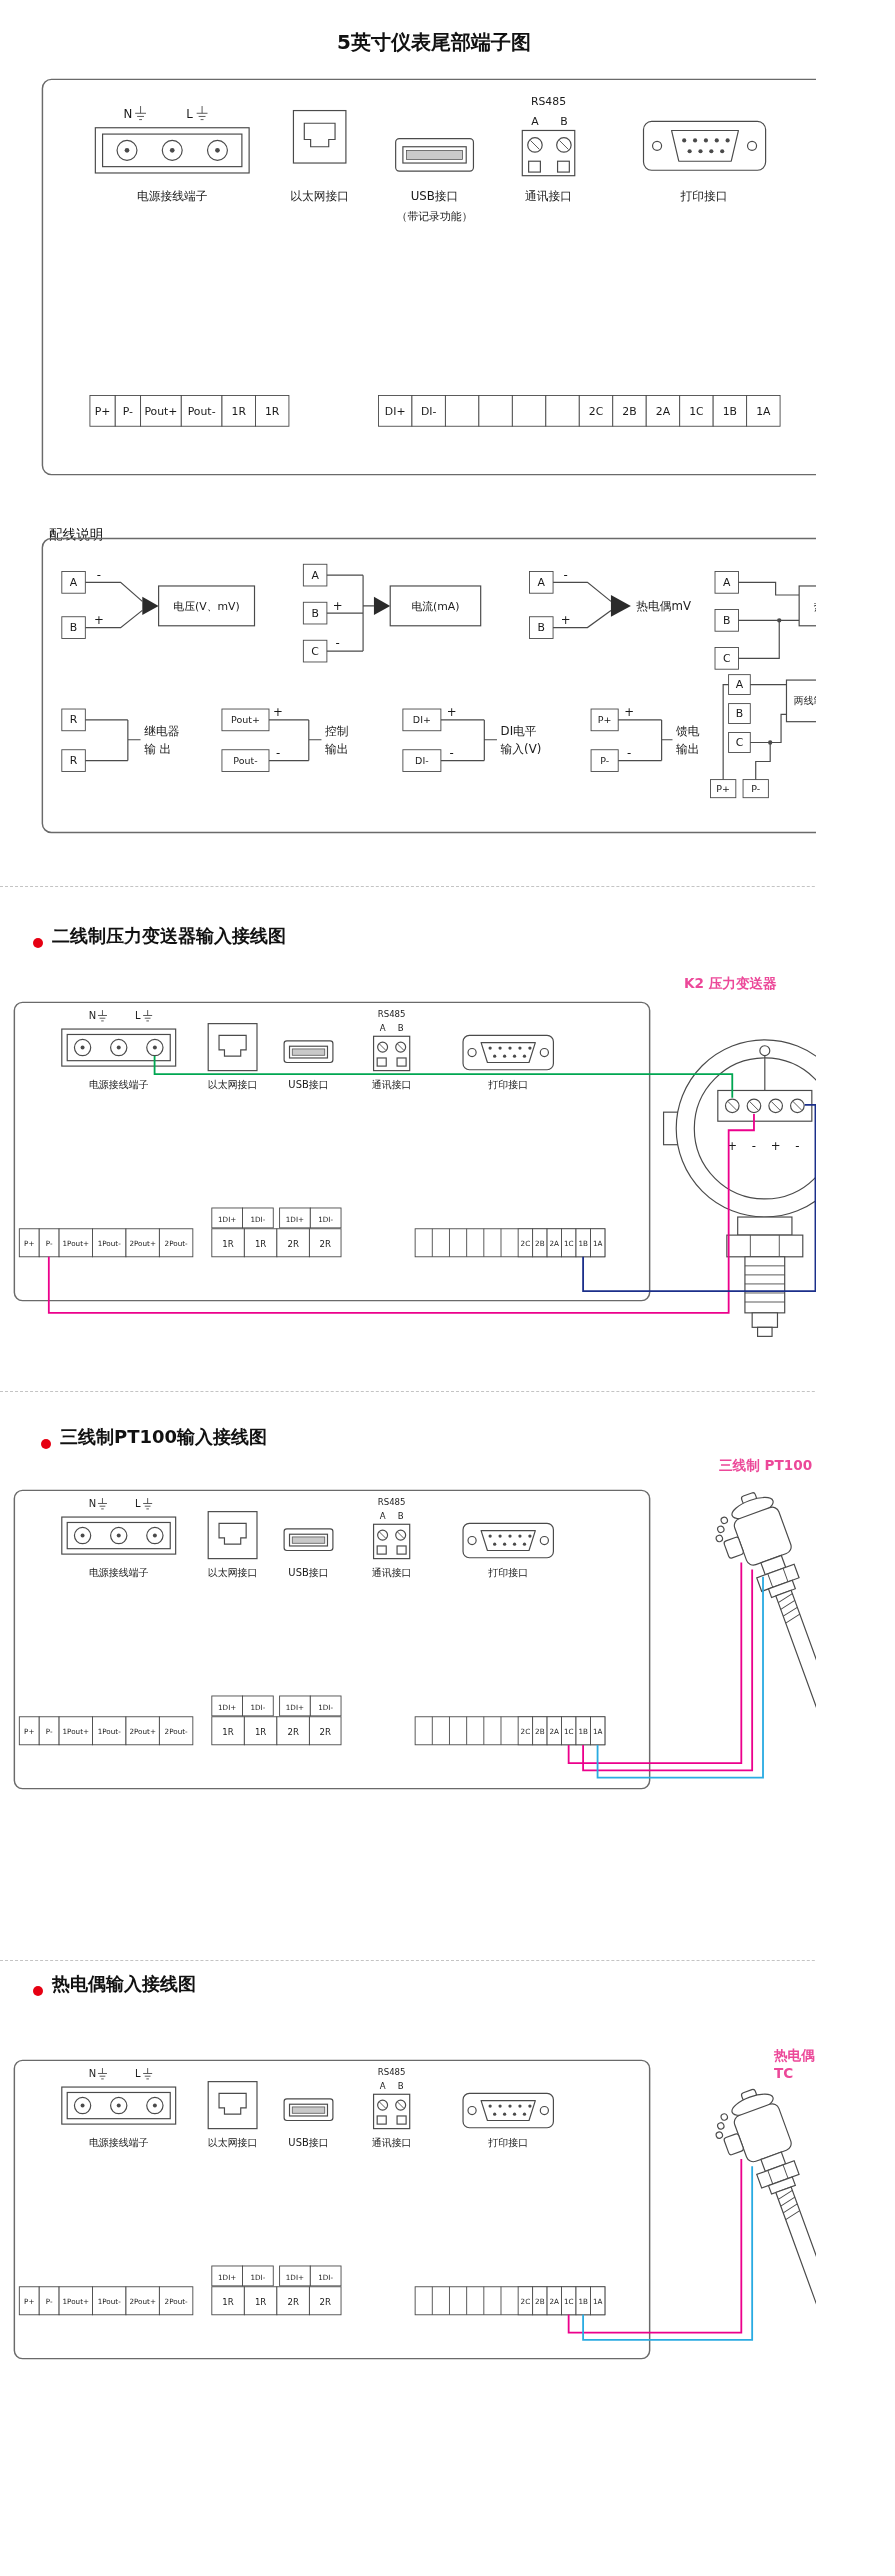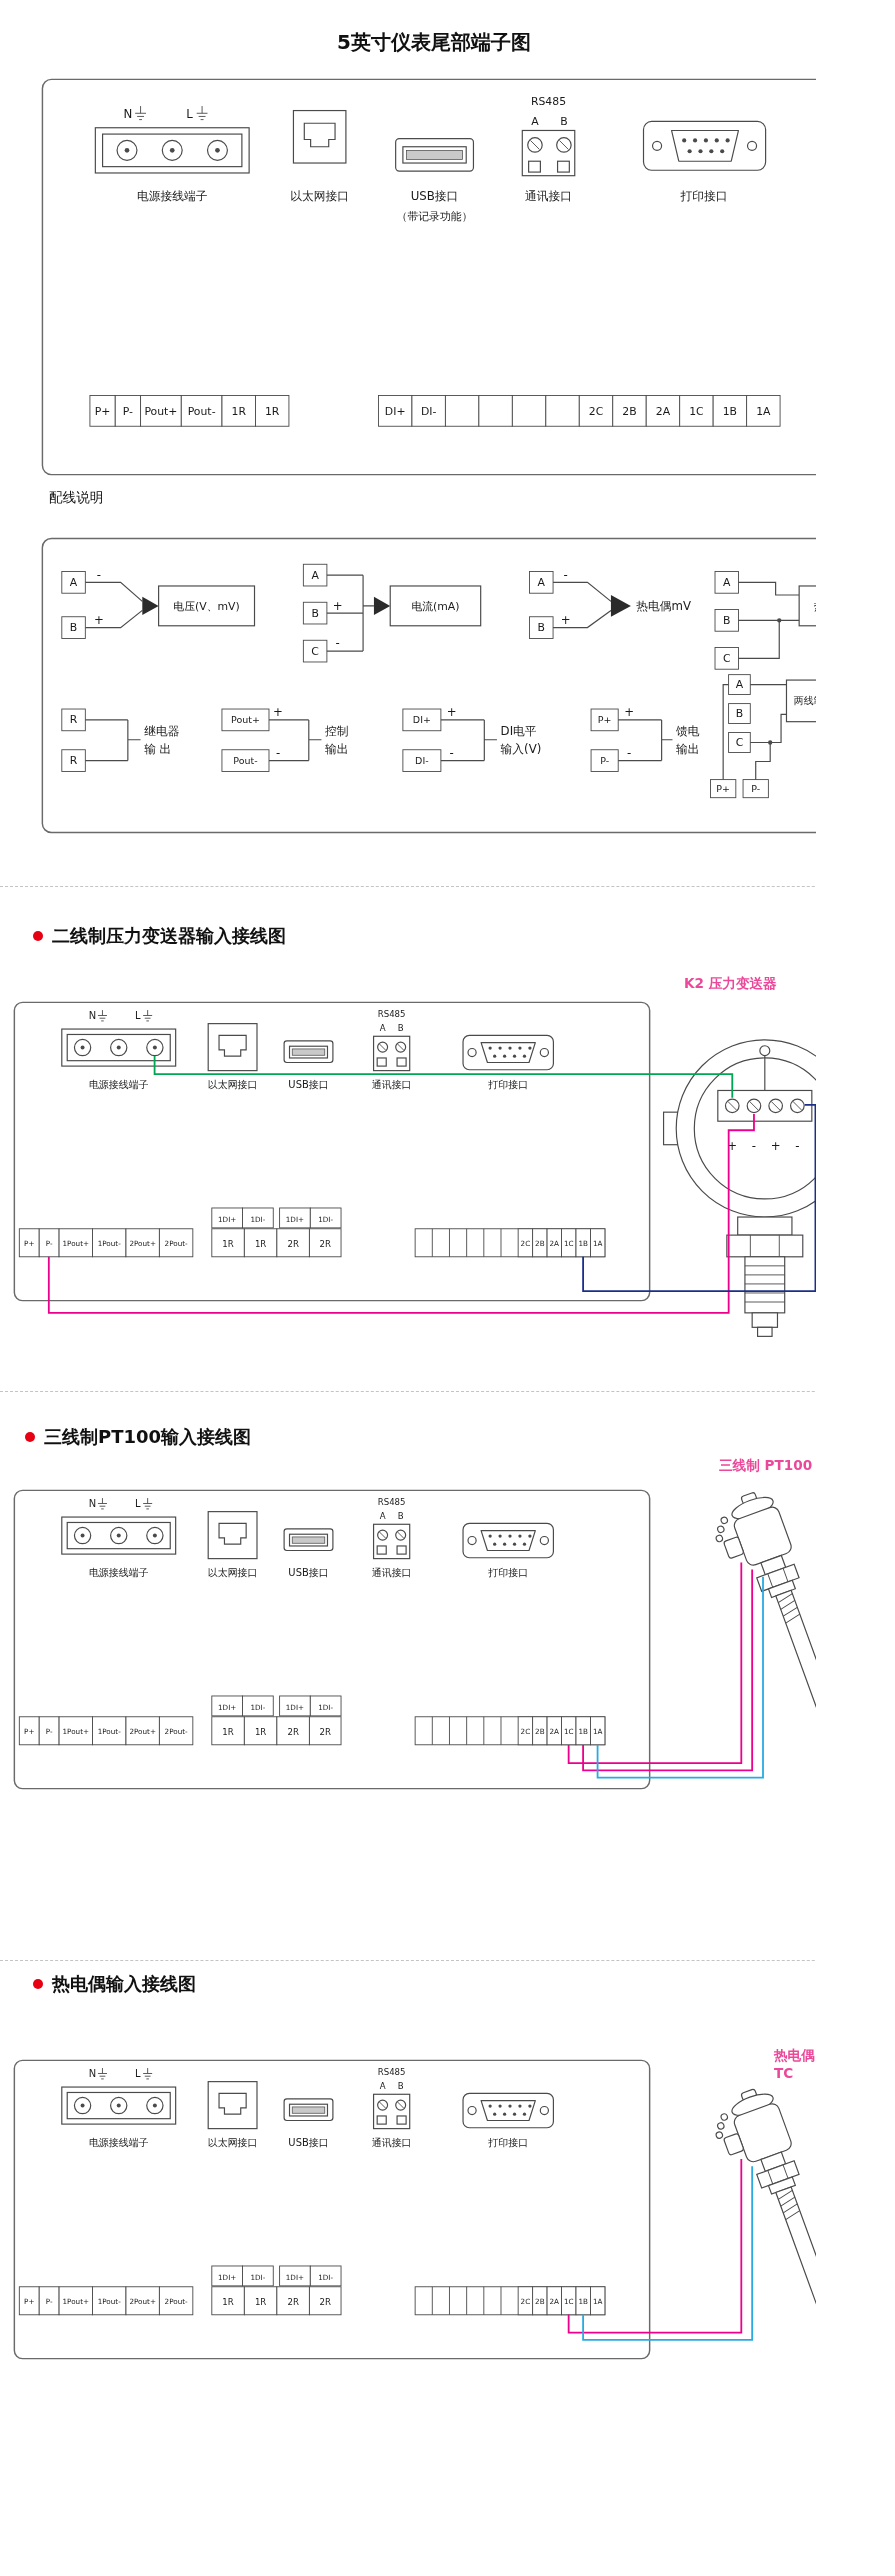--- a/index.html
+++ b/index.html
@@ -15,21 +15,21 @@
   .comp { fill:#fff; stroke:#4a4a4a; stroke-width:1.3; }
   .cell { fill:#fff; stroke:#4a4a4a; stroke-width:1; }
   .ln { fill:none; stroke:#4a4a4a; stroke-width:1.3; }
   .thin { stroke-width:1; }
   .dot { fill:#4a4a4a; }
   .fillg { fill:#c9c9c9; stroke:#4a4a4a; stroke-width:.8; }
   .arrow { fill:#2b2b2b; stroke:none; }
   .wire { fill:none; stroke-width:2; }
   .page-title { position:absolute; top:29px; left:0; width:868px; text-align:center; font-size:20px; font-weight:bold; color:#111; }
   .note-title { position:absolute; font-size:13.6px; color:#111; }
-  .sec-title { position:absolute; display:flex; align-items:center; gap:9px; font-size:18px; font-weight:bold; color:#111; }
+  .sec-title { position:absolute; display:flex; align-items:flex-end; gap:9px; font-size:18px; font-weight:bold; color:#111; }
   .bullet { width:10px; height:10px; border-radius:50%; display:inline-block; }
   .dev-label { position:absolute; font-size:13.6px; font-weight:bold; color:#ec4899; }
   .sep { position:absolute; left:0; width:895px; border-top:1.8px dashed #c4c4c4; }
   .panel-slot { position:absolute; width:638px; height:301px; }
   .overlay { position:absolute; left:0; top:0; pointer-events:none; }
 </style>
 </head>
 <body>
 
 <div class="page">
@@ -136,21 +136,21 @@
       <text class="tc t12" x="428.5" y="373">DI-</text>
       <text class="tc t12" x="613.5" y="373">2C</text>
       <text class="tc t12" x="650.5" y="373">2B</text>
       <text class="tc t12" x="687.5" y="373">2A</text>
       <text class="tc t12" x="724.5" y="373">1C</text>
       <text class="tc t12" x="761.5" y="373">1B</text>
       <text class="tc t12" x="798.5" y="373">1A</text>
     </g>
   </svg>
 
-  <div class="note-title" style="left:49px;top:489px">配线说明</div>
+  <div class="note-title" style="left:49px;top:526px">配线说明</div>
 
   <svg class="abs" style="left:41px;top:537px" width="826" height="297" viewBox="0 0 913 328">
     <rect class="boxline" x="1.5" y="1.5" width="910" height="325" rx="10"></rect>
 
     <g>
       <rect class="cell" x="23" y="38" width="26" height="24"></rect>
       <text class="tc t12" x="36" y="54">A</text>
       <rect class="cell" x="23" y="88" width="26" height="24"></rect>
       <text class="tc t12" x="36" y="104">B</text>
       <text class="tc t13" x="64" y="46">-</text>
@@ -388,21 +388,21 @@
       <text class="tc t8" x="599" y="271">2A</text>
       <text class="tc t8" x="615" y="271">1C</text>
       <text class="tc t8" x="631" y="271">1B</text>
       <text class="tc t8" x="647" y="271">1A</text>
     </g>
   </svg>
 </div>
 
   <div class="sep" style="top:1391px"></div>
 
-  <div class="sec-title" style="left:25px;top:1425px">
+  <div class="sec-title" style="left:41px;top:1425px">
     <span class="bullet" style="background-color: rgb(230, 0, 18);"></span>
     <span>三线制PT100输入接线图</span>
   </div>
   <div class="dev-label" style="left:719px;top:1457px">三线制 PT100</div>
   <div class="panel-slot" style="left:12.7px;top:1489px">
   <svg width="638" height="301" viewBox="0 0 706 333">
     <rect class="boxline" x="1.5" y="1.5" width="703" height="330" rx="9"></rect>
 
     <g>
       <text class="tc t11" x="88" y="20">N</text>

